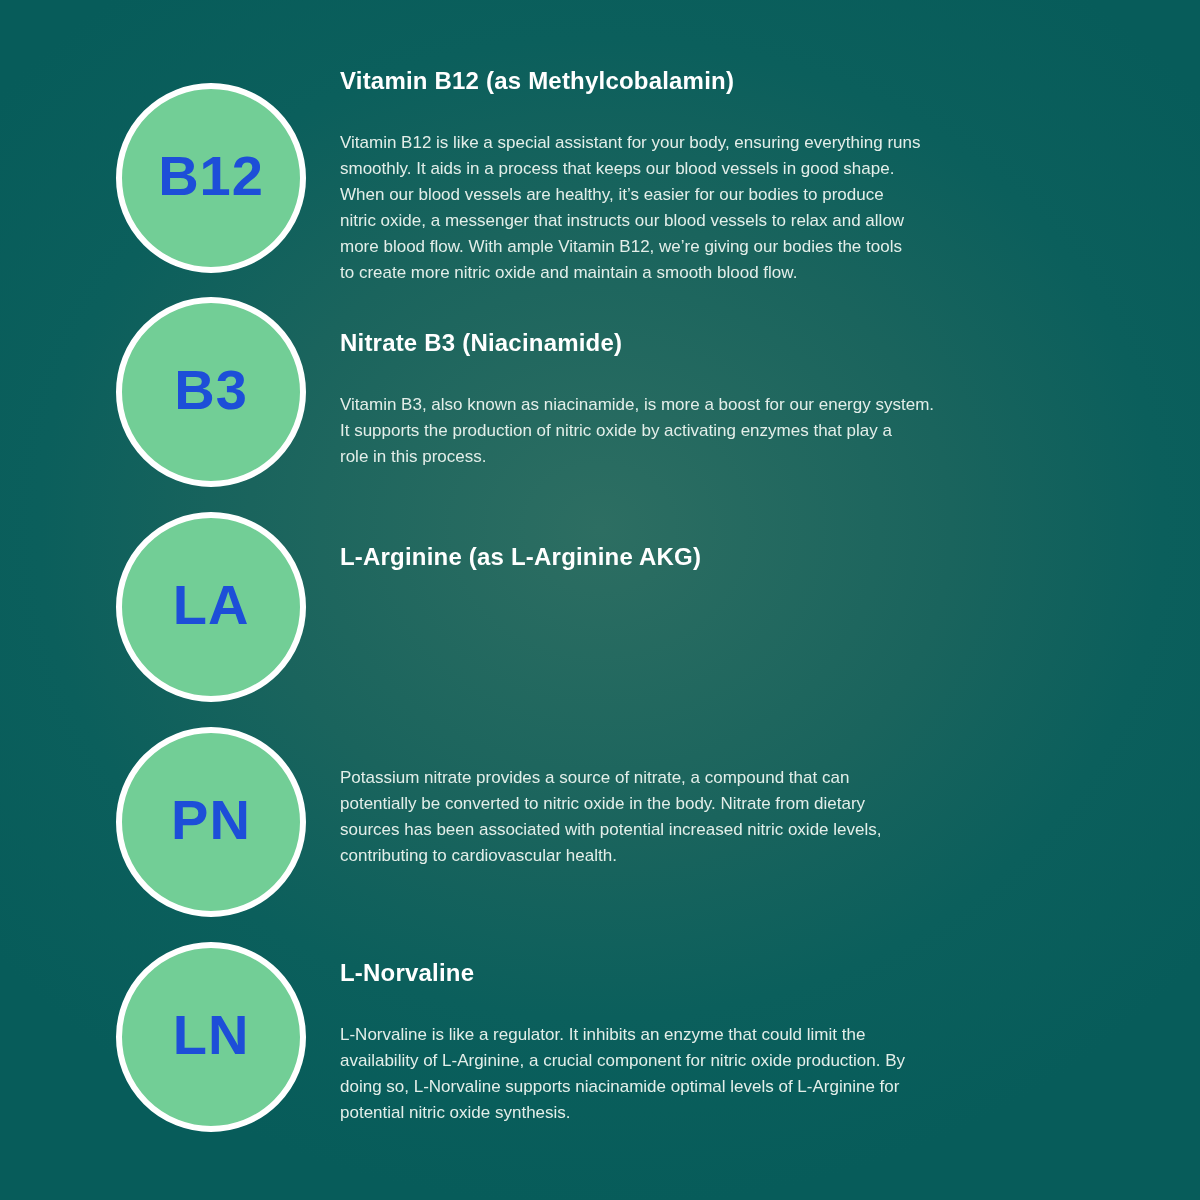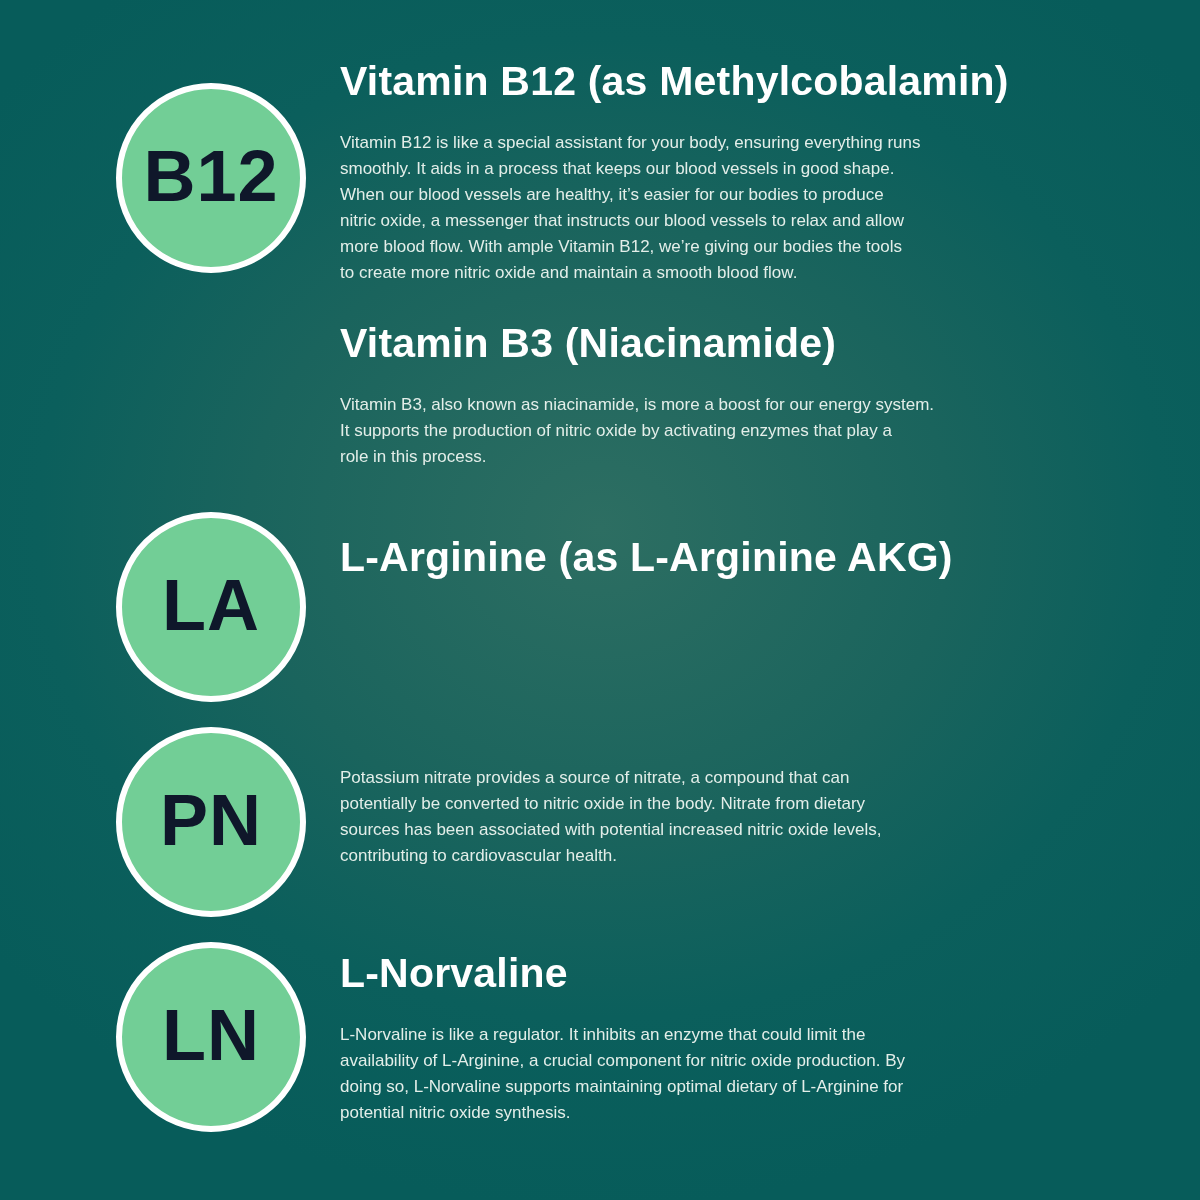--- a/index.html
+++ b/index.html
@@ -29,36 +29,36 @@
     width: 190px;
     height: 190px;
     border-radius: 50%;
     border: 6px solid #ffffff;
     background: #72ce96;
     display: flex;
     align-items: center;
     justify-content: center;
   }
   .badge-label {
-    color: #0f172a;
-    font-size: 72px;
+    color: #1d4ed8;
+    font-size: 56px;
     font-weight: bold;
     letter-spacing: 1px;
     line-height: 1;
     transform: translateY(-2px);
   }
   .row .content {
     position: absolute;
     left: 340px;
     top: var(--text-offset, 0px);
     width: 800px;
   }
   .content h2 {
     color: #ffffff;
-    font-size: 41px;
+    font-size: 24px;
     font-weight: bold;
     line-height: 42px;
     letter-spacing: 0.2px;
     white-space: nowrap;
   }
   .content p {
     margin-top: 28px;
     color: #e3eee9;
     font-size: 17px;
     line-height: 26px;
@@ -85,22 +85,25 @@
       <p>Vitamin B12 is like a special assistant for your body, ensuring everything runs
 smoothly. It aids in a process that keeps our blood vessels in good shape.
 When our blood vessels are healthy, it’s easier for our bodies to produce
 nitric oxide, a messenger that instructs our blood vessels to relax and allow
 more blood flow. With ample Vitamin B12, we’re giving our bodies the tools
 to create more nitric oxide and maintain a smooth blood flow.</p>
     </div>
   </section>
 
   <section class="row row2">
+    <div class="badge">
+      <span class="badge-label">B3</span>
+    </div>
     <div class="content">
-      <h2>Vitamin B3 (Niacinamide)</h2>
+      <h2>Nitrate B3 (Niacinamide)</h2>
       <p>Vitamin B3, also known as niacinamide, is more a boost for our energy system.
 It supports the production of nitric oxide by activating enzymes that play a
 role in this process.</p>
     </div>
   </section>
 
   <section class="row row3">
     <div class="badge">
       <span class="badge-label">LA</span>
     </div>
@@ -122,18 +125,18 @@
   </section>
 
   <section class="row row5">
     <div class="badge">
       <span class="badge-label">LN</span>
     </div>
     <div class="content">
       <h2>L-Norvaline</h2>
       <p>L-Norvaline is like a regulator. It inhibits an enzyme that could limit the
 availability of L-Arginine, a crucial component for nitric oxide production. By
-doing so, L-Norvaline supports maintaining optimal dietary of L-Arginine for
+doing so, L-Norvaline supports niacinamide optimal levels of L-Arginine for
 potential nitric oxide synthesis.</p>
     </div>
   </section>
 
 </div>
 
 </body></html>

